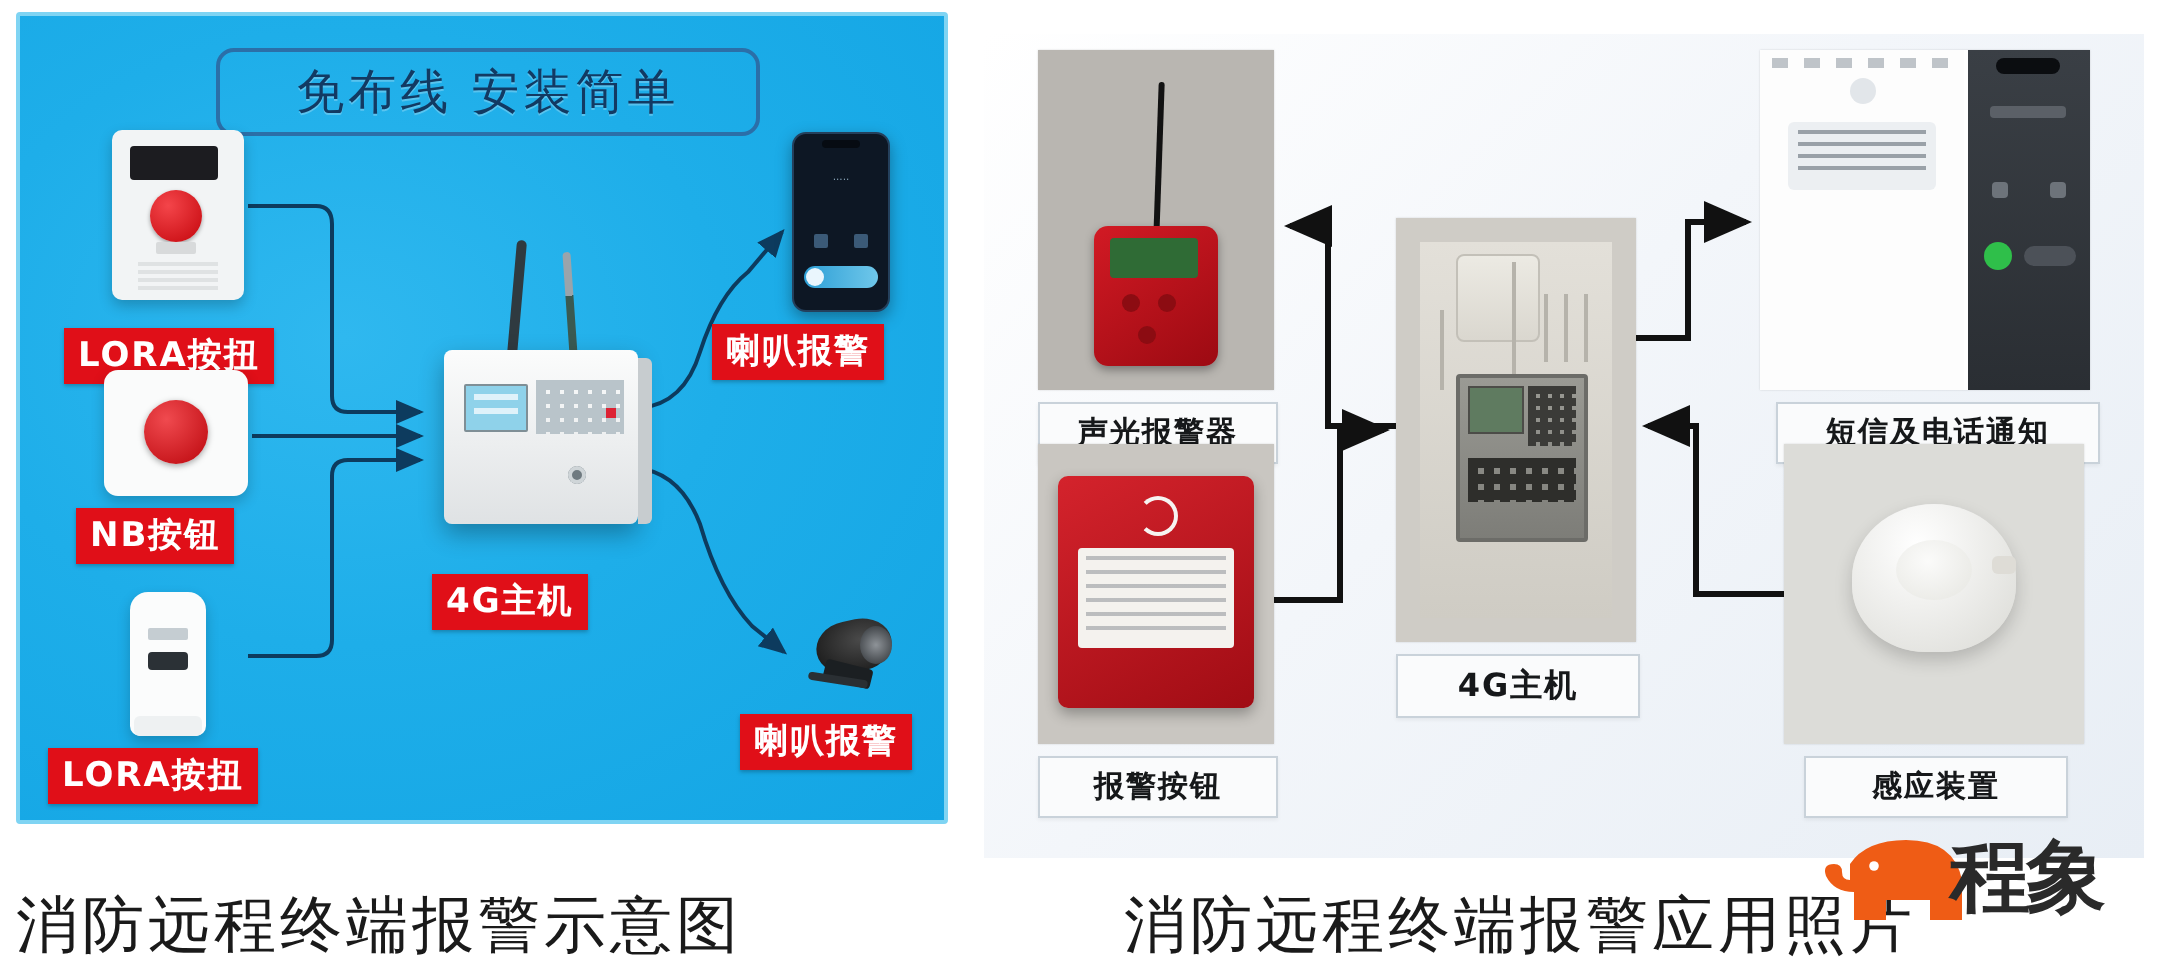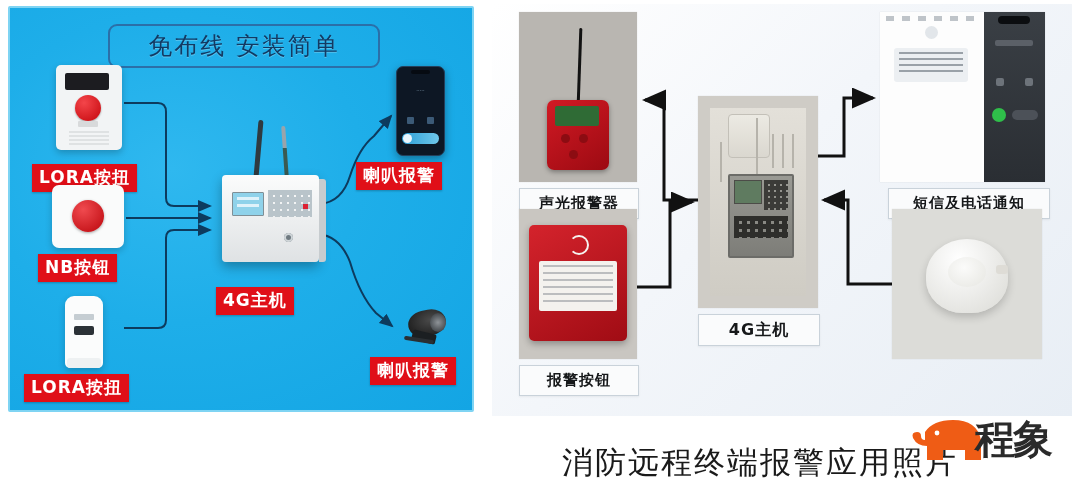--- a/index.html
+++ b/index.html
@@ -82,21 +82,21 @@
   .horn .mouth{position:absolute;left:30px;top:5px;width:16px;height:19px;border-radius:50%;
     background:radial-gradient(circle at 50% 50%,#8e9398,#2b2f33);}
   .horn .brk{position:absolute;left:12px;top:24px;width:24px;height:10px;background:#1b1f22;
     transform:rotate(14deg);border-radius:2px;}
   .horn .wire{position:absolute;left:4px;top:30px;width:30px;height:4px;background:#2a2f33;
     border-radius:2px;transform:rotate(9deg);}
 
   .lsvg{position:absolute;left:0;top:0;width:462px;height:402px;}
 
   
-  .right-panel{position:absolute;left:492px;top:4px;width:580px;height:412px;
+  .right-panel{position:absolute;left:492px;top:17px;width:580px;height:412px;
     background:linear-gradient(135deg,#ffffff 0%,#f3f6fa 45%,#e8eef5 100%);overflow:hidden;}
 
   .photo{position:absolute;border:0;box-shadow:0 0 1px rgba(0,0,0,.15);}
   .plabel{position:absolute;background:#fafbfc;border:1px solid #c9d2da;
     display:flex;align-items:center;justify-content:center;
     font-weight:bold;color:#16181a;font-size:15px;letter-spacing:1px;
     font-family:"DejaVu Sans","Liberation Sans",sans-serif;box-shadow:0 1px 2px rgba(0,0,0,.06);}
 
   
   .ph1{left:27px;top:8px;width:118px;height:170px;background:#b9b6b1;}
@@ -327,23 +327,25 @@
       </div>
     </div>
     <div class="plabel" style="left:396px;top:184px;width:160px;height:29px;">短信及电话通知</div>
 
     <div class="photo ph5">
       <div class="det">
           <i></i>
         </div>
       <div class="nub"></div>
     </div>
+    <div class="plabel" style="left:410px;top:361px;width:130px;height:29px;">感应装置</div>
 
   </div>
 
+  <div class="caption cap-left">消防远程终端报警示意图</div>
   <div class="caption cap-right">消防远程终端报警应用照片</div>
 
   <div class="watermark">
     <svg width="82" height="46" viewBox="0 0 82 46" style="position:absolute;left:0;top:2px;">
       <path d="M22 12 Q30 0 50 0 Q74 0 78 20 L78 40 L62 40 L62 30 L40 30 L40 40 L24 40 L24 26
                Q14 26 10 18 Q8 12 14 12 Q18 12 18 16 Q18 20 22 20 Z" fill="#ef5c15"></path>
       <circle cx="34" cy="13" r="2.4" fill="#ffffff"></circle>
     </svg>
     <div class="wm-text">程象</div>
   </div>

